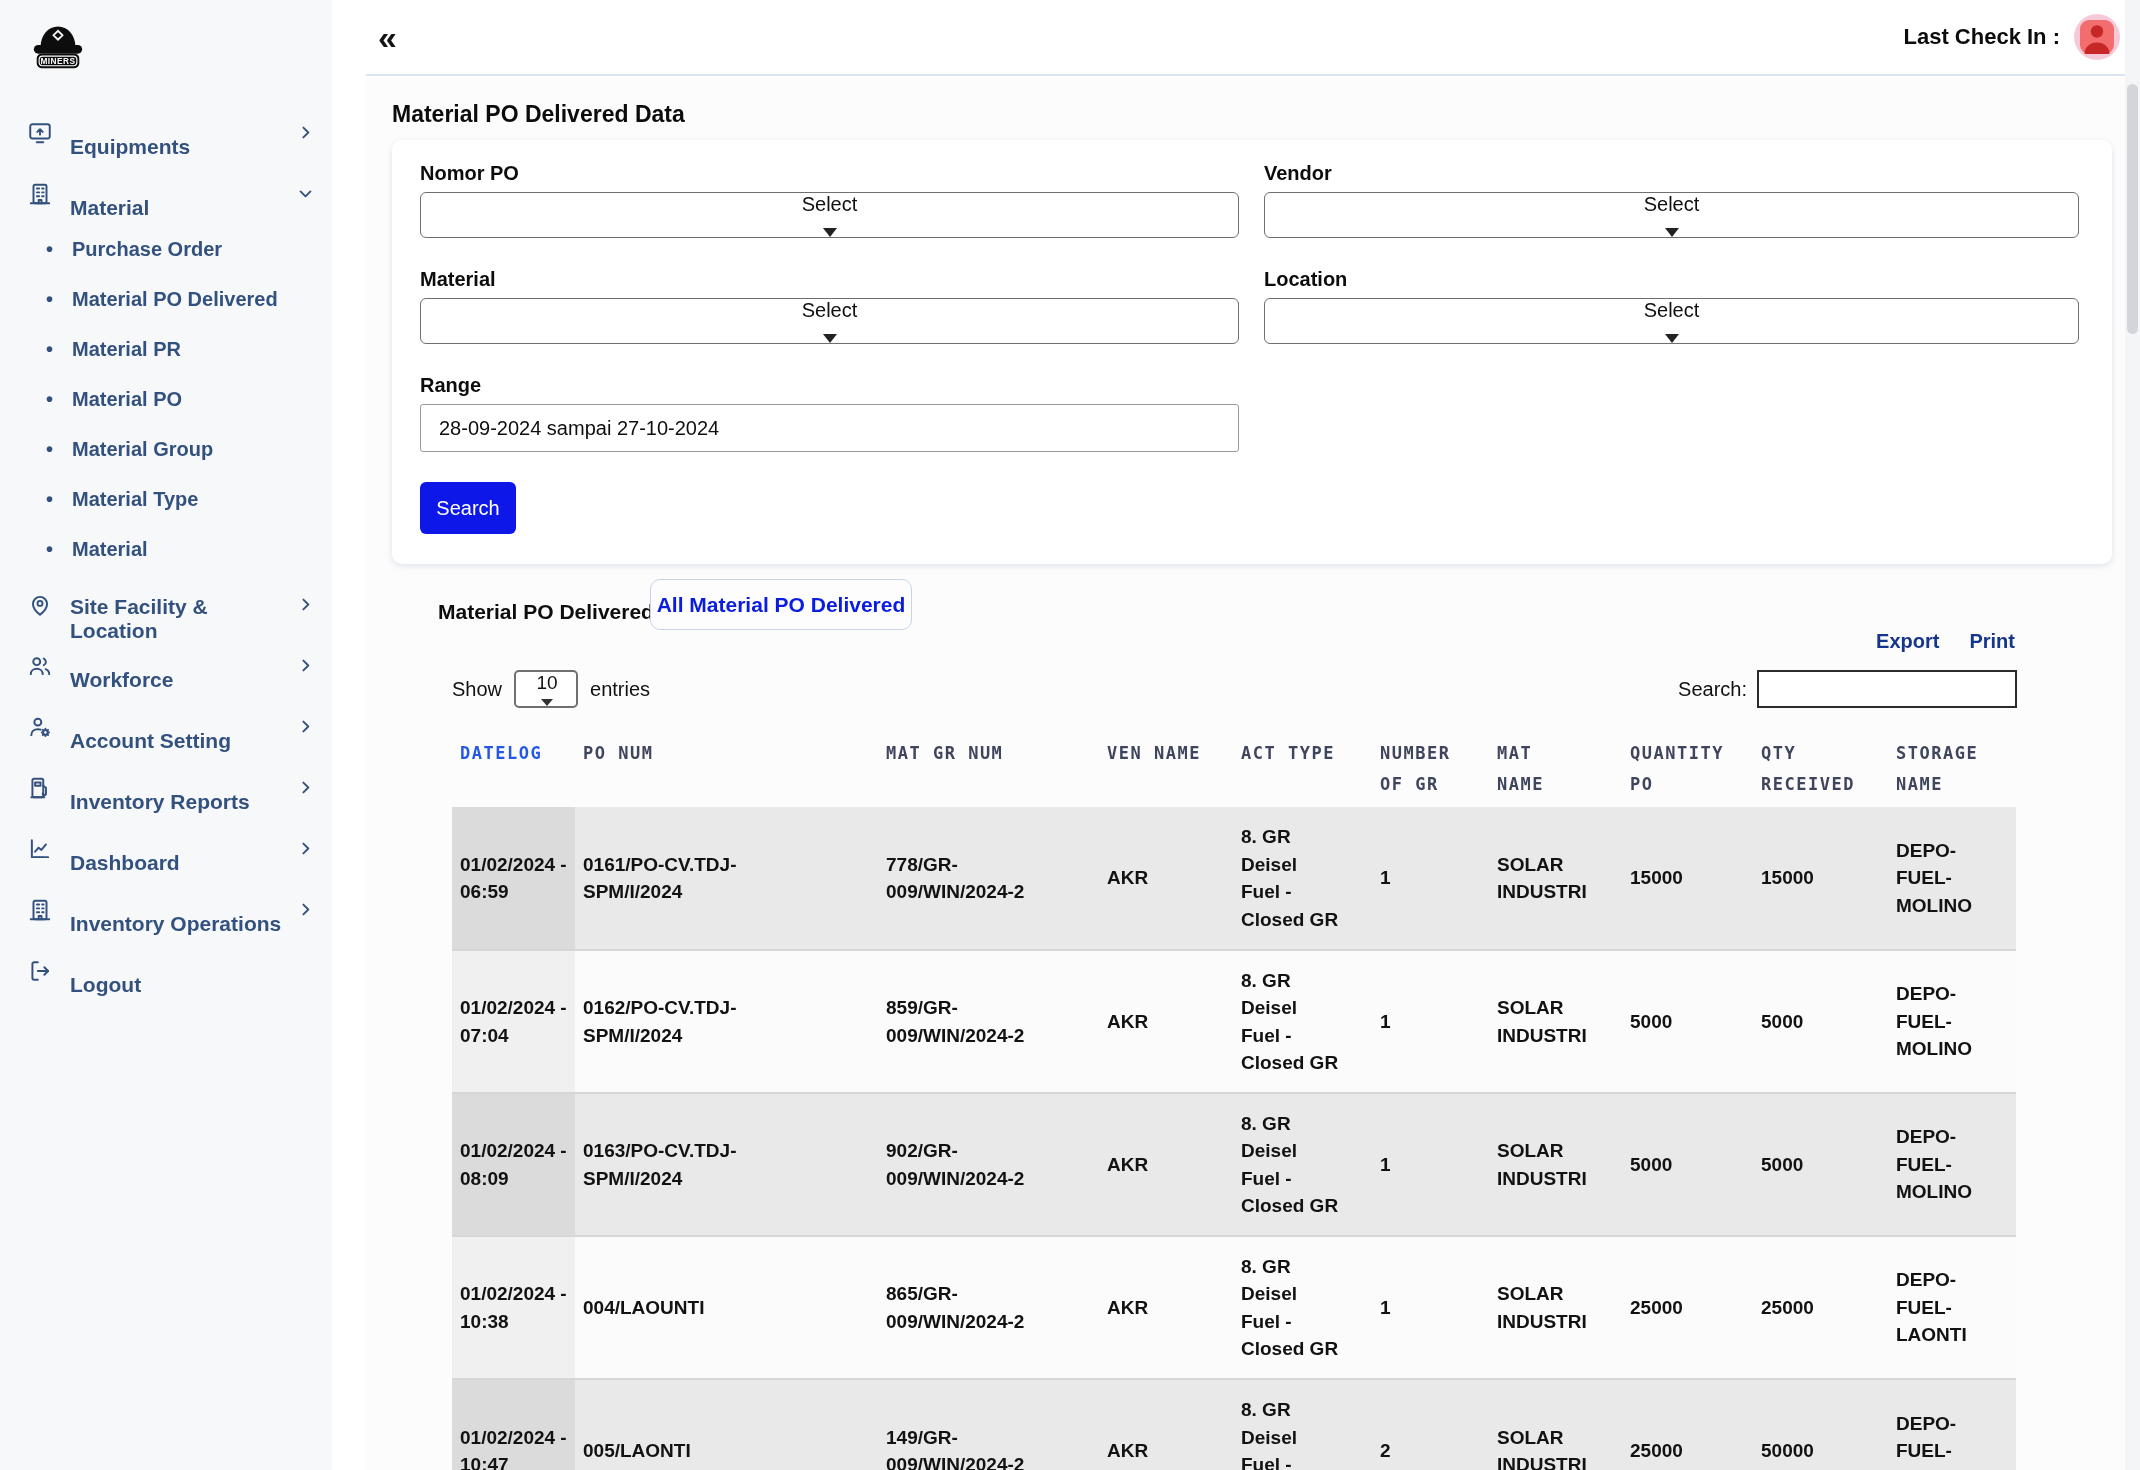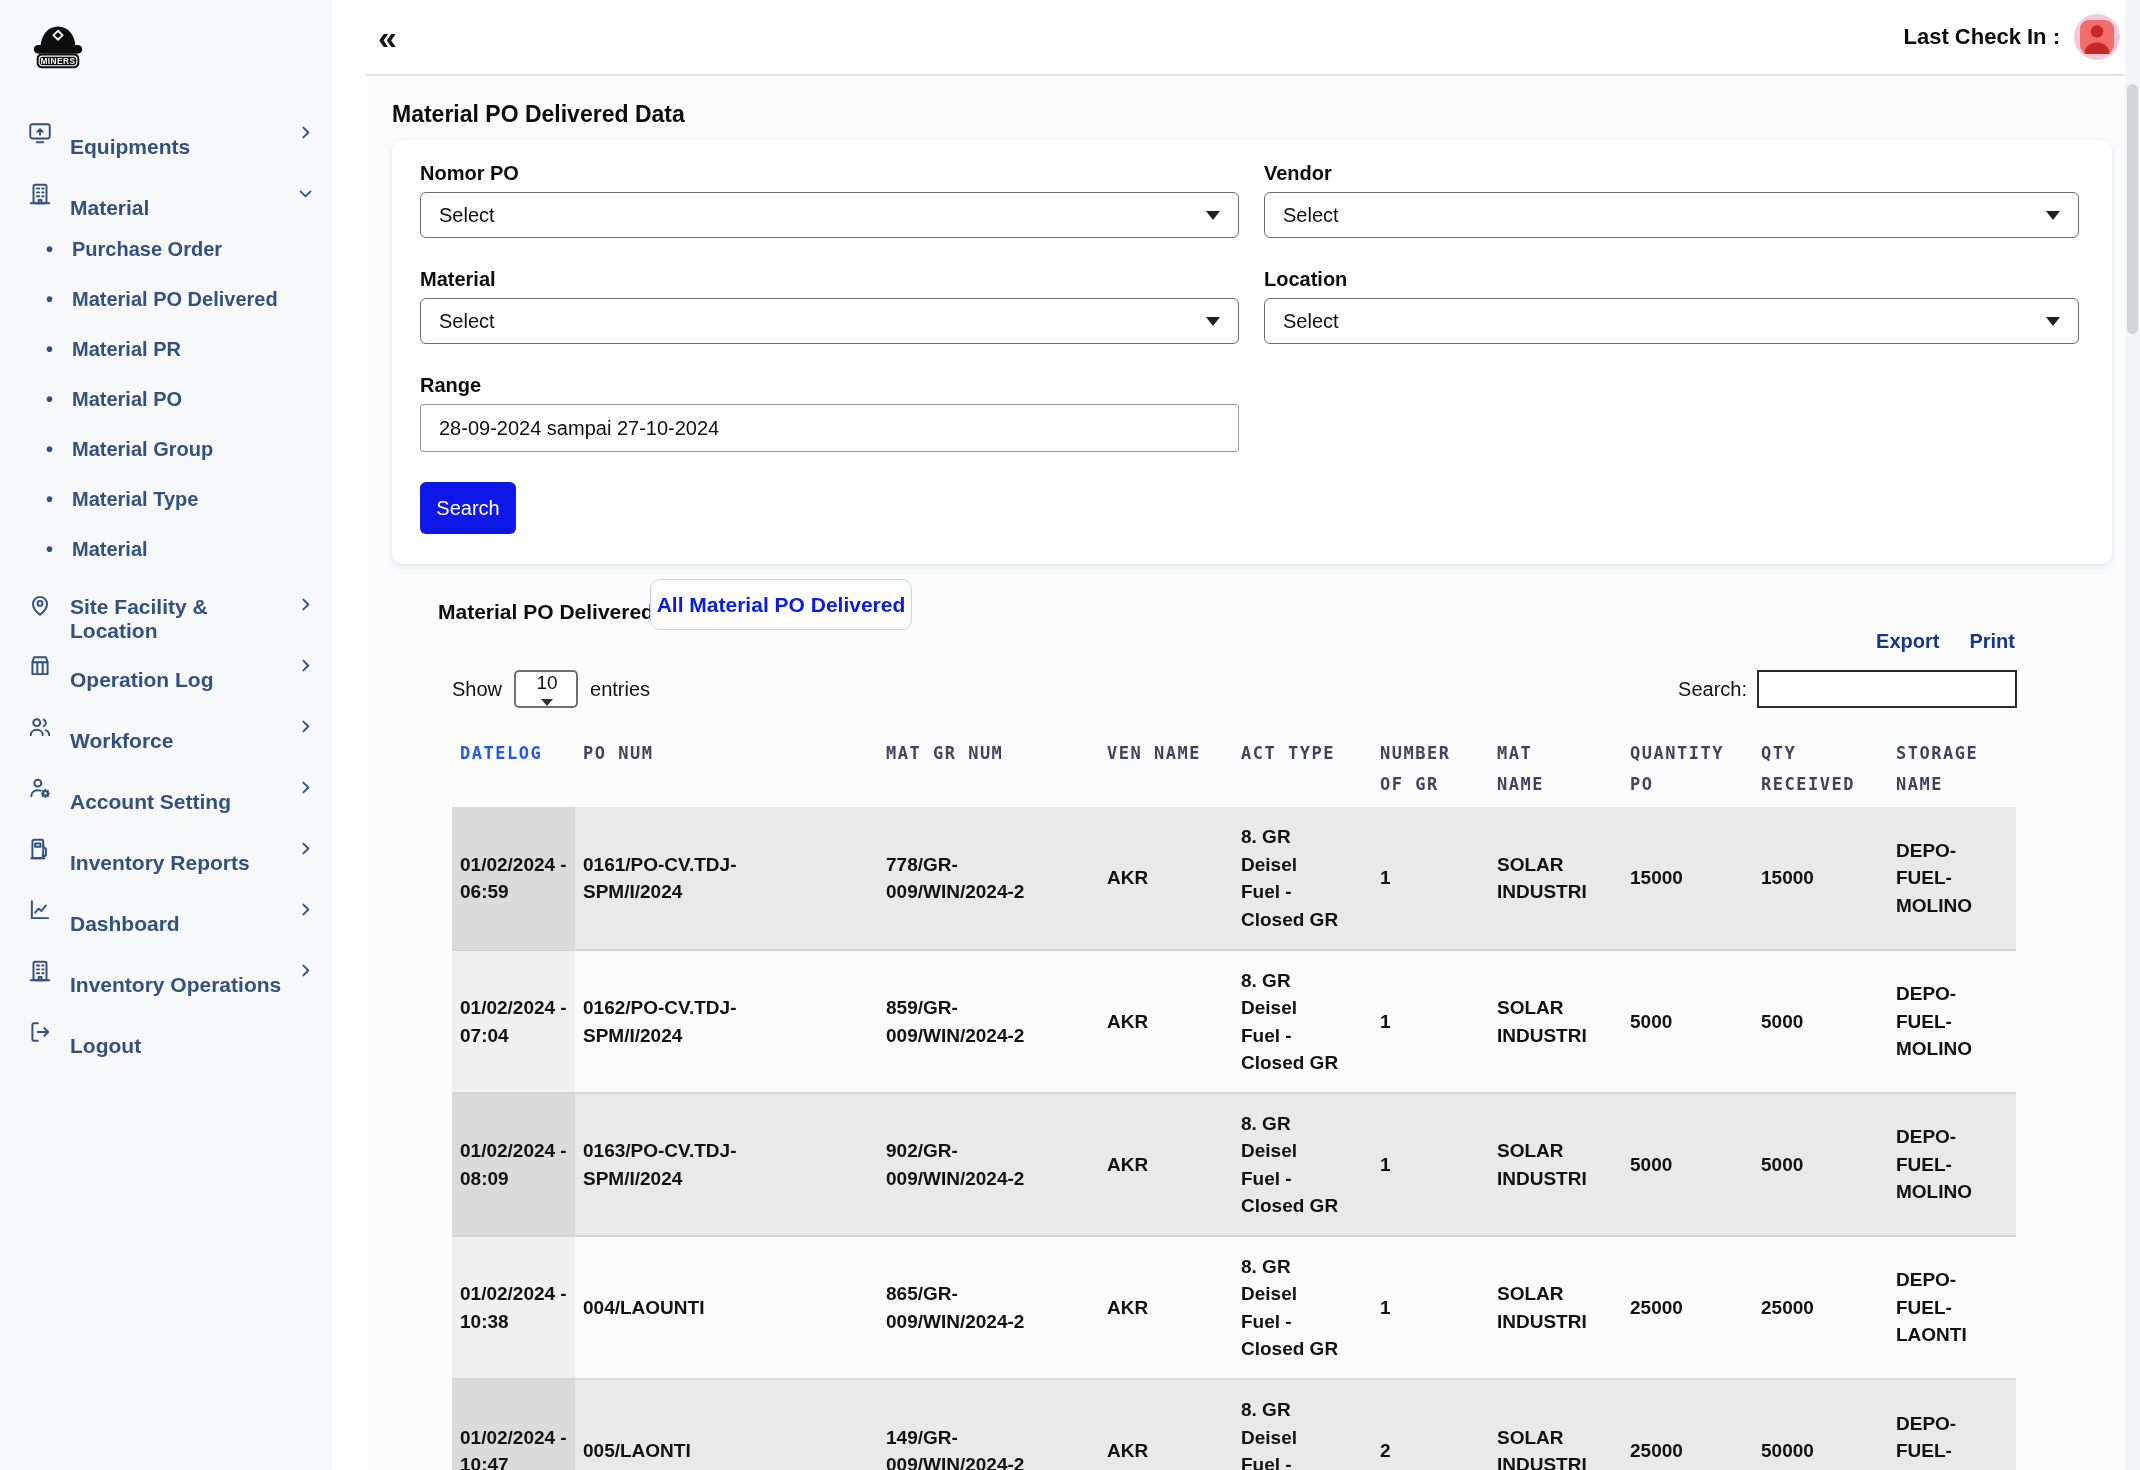--- a/index.html
+++ b/index.html
@@ -31,21 +31,21 @@
 
   
   .content{position:absolute;left:366px;top:78px;width:1774px;height:1392px;background:#fcfcfd;}
   .page-title{position:absolute;left:26px;top:8px;font-size:23px;font-weight:700;color:#0c0c0c;}
 
   .card{position:absolute;left:26px;top:62px;width:1720px;height:424px;background:#fff;
         border-radius:10px;box-shadow:0 2px 6px rgba(120,135,155,.22);}
   .flabel{position:absolute;font-size:20px;font-weight:700;color:#0c0c0c;}
   .select-box{position:absolute;height:46px;border:1px solid #6f6f6f;border-radius:6px;background:#fff;
               display:flex;align-items:center;justify-content:space-between;padding:0 18px;
-              font-size:20px;color:#0f0f0f;box-sizing:border-box;cursor:pointer;}
+              font-size:20px;color:#0f0f0f;box-sizing:border-box;cursor:pointer;flex-direction:column;}
   .caret{width:0;height:0;border-left:7px solid transparent;border-right:7px solid transparent;
          border-top:9px solid #222;}
   .input-box{position:absolute;height:48px;border:1px solid #9a9a9a;border-radius:3px;background:#fff;
              display:flex;align-items:center;padding:0 18px;font-size:20px;color:#0f0f0f;
              box-sizing:border-box;cursor:text;}
   .search-btn{position:absolute;left:28px;top:342px;width:96px;height:52px;background:#0d18e8;color:#fff;
               border:none;border-radius:6px;font-size:20px;font-weight:500;display:flex;
               align-items:center;justify-content:center;cursor:pointer;font-family:inherit;}
 
   
@@ -173,35 +173,20 @@
         <span>Material</span>
       </div>
       <div class="nav-item">
         <span class="ic">
           <svg viewBox="0 0 24 24" fill="none" stroke="currentColor" stroke-width="1.8" stroke-linecap="round" stroke-linejoin="round">
             <path d="M12 21s-6.5-5.2-6.5-10a6.5 6.5 0 1 1 13 0C18.5 15.8 12 21 12 21z"></path>
             <circle cx="12" cy="10.5" r="2.3"></circle>
           </svg>
         </span>
         <span class="label">Site Facility &amp; Location</span>
-        <span class="chev">
-          <svg viewBox="0 0 24 24" fill="none" stroke="currentColor" stroke-width="2.6" stroke-linecap="round" stroke-linejoin="round">
-            <path d="M9 5l7 7-7 7"></path>
-          </svg>
-        </span>
-      </div>
-      <div class="nav-item">
-        <span class="ic">
-          <svg viewBox="0 0 24 24" fill="none" stroke="currentColor" stroke-width="1.8" stroke-linecap="round" stroke-linejoin="round">
-            <path d="M5 8.5h14v11H5z"></path>
-            <path d="M9.5 8.5v11M14.5 8.5v11"></path>
-            <path d="M5 8.5 6.5 4h11L19 8.5"></path>
-          </svg>
-        </span>
-        <span class="label">Operation Log</span>
         <span class="chev">
           <svg viewBox="0 0 24 24" fill="none" stroke="currentColor" stroke-width="2.6" stroke-linecap="round" stroke-linejoin="round">
             <path d="M9 5l7 7-7 7"></path>
           </svg>
         </span>
       </div>
       <div class="nav-item">
         <span class="ic">
           <svg viewBox="0 0 24 24" fill="none" stroke="currentColor" stroke-width="1.8" stroke-linecap="round" stroke-linejoin="round">
             <circle cx="9" cy="8" r="3.2"></circle>

